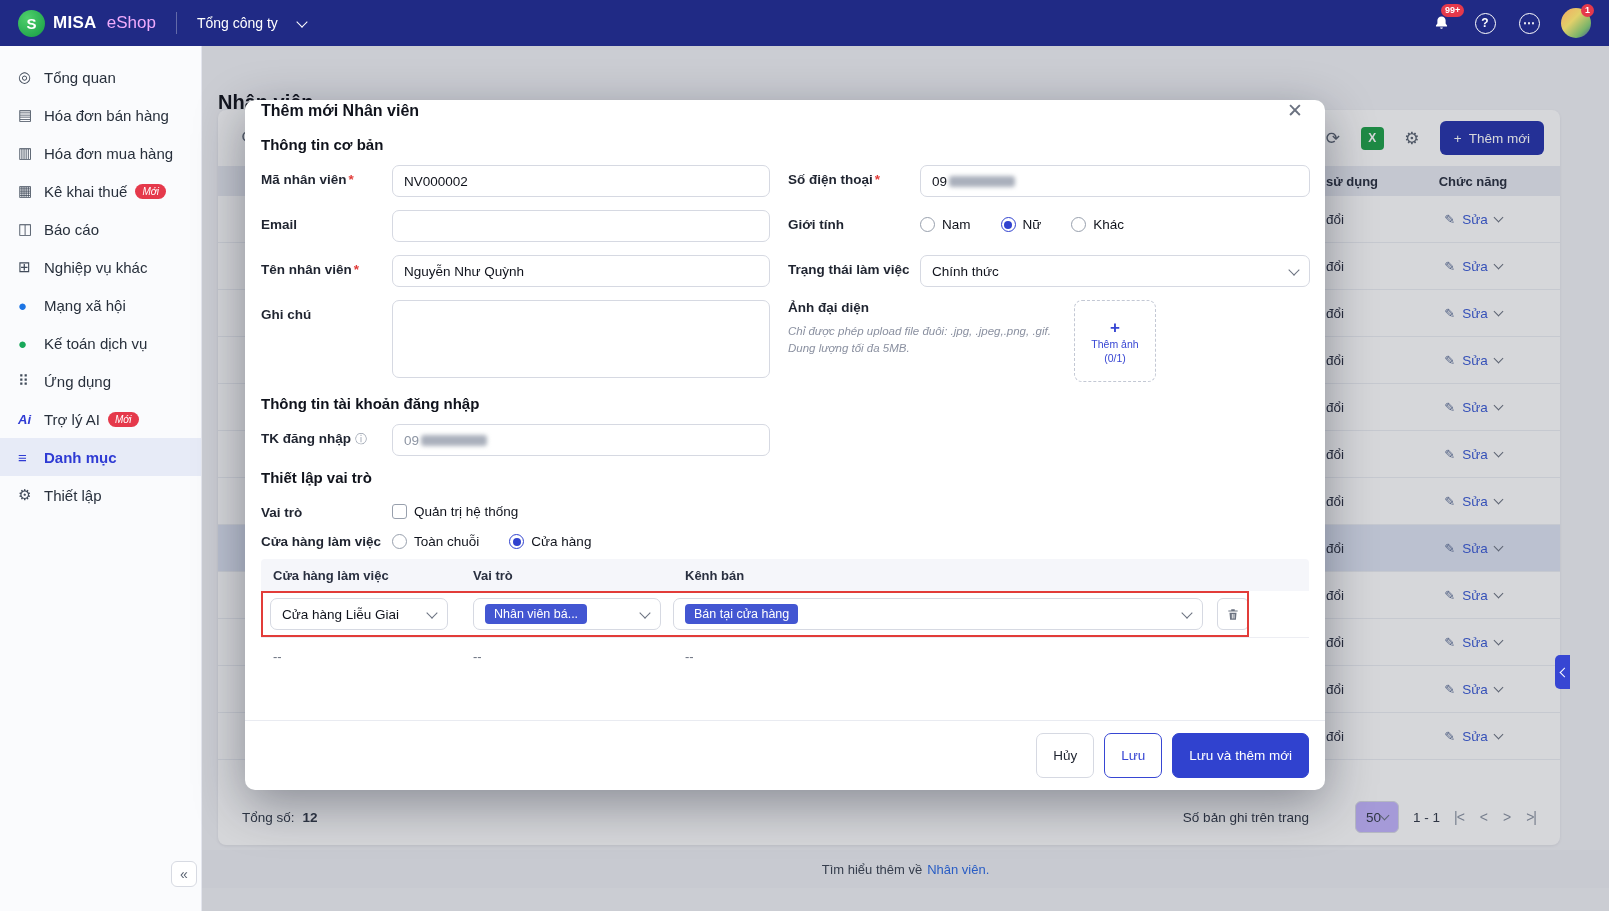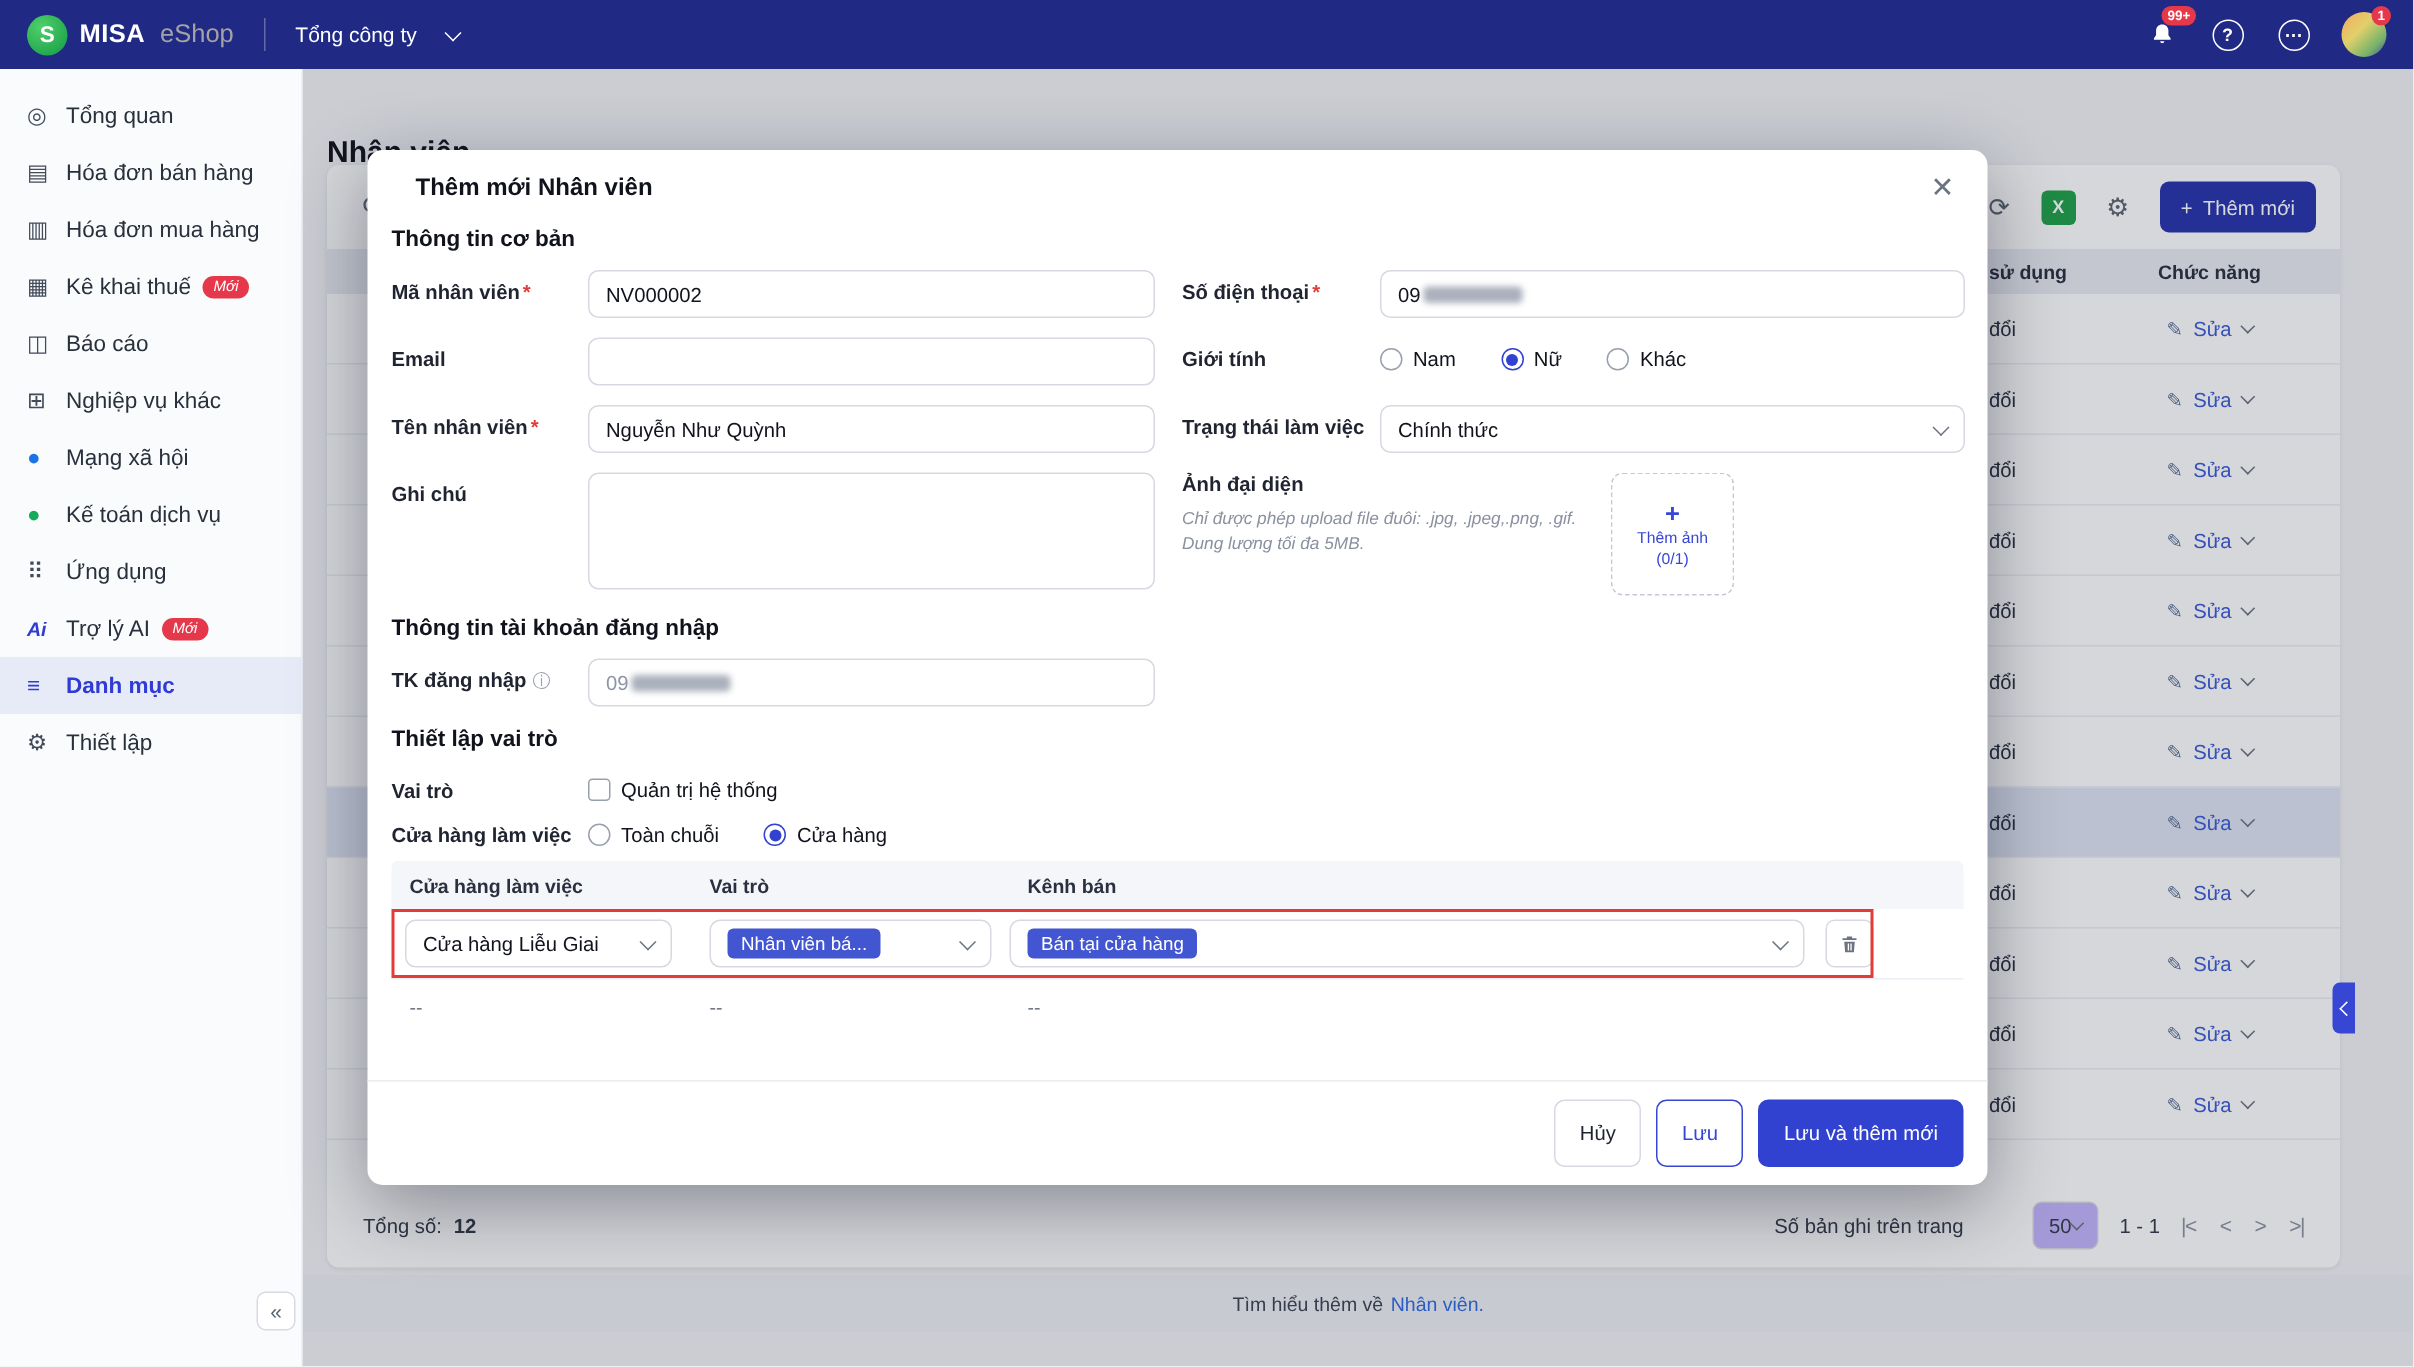--- a/index.html
+++ b/index.html
@@ -4,21 +4,21 @@
 <style>
   html,body{margin:0;padding:0;}
   body{font-family:"Liberation Sans",sans-serif;background:#e8e9ee;}
   .app{position:relative;width:1609px;height:911px;background:#f2f3f7;overflow:hidden;}
 
   
   .topbar{position:absolute;top:0;left:0;right:0;height:46px;background:#202a85;display:flex;align-items:center;padding:0 18px;box-sizing:border-box;z-index:10;}
   .logo-wrap{display:flex;align-items:center;gap:8px;}
   .logo-circle{width:27px;height:27px;border-radius:50%;background:radial-gradient(circle at 35% 30%,#4fd06b,#159a44);display:flex;align-items:center;justify-content:center;color:#fff;font-weight:bold;font-size:15px;}
   .brand{color:#fff;font-size:17px;font-weight:bold;letter-spacing:.3px;}
-  .brand-light{color:#a3a3a3;font-size:17px;font-weight:normal;margin-left:2px;}
+  .brand-light{color:#f0abfc;font-size:17px;font-weight:normal;margin-left:2px;}
   .top-divider{width:1px;height:22px;background:rgba(255,255,255,.3);margin:0 20px;}
   .company{display:flex;align-items:center;gap:20px;color:#fff;font-size:14px;cursor:pointer;}
   .chev{width:7px;height:7px;border-right:1.5px solid #6b7280;border-bottom:1.5px solid #6b7280;transform:rotate(45deg);display:inline-block;margin-top:-3px;}
   .chev.white{border-color:#fff;}
   .top-right{margin-left:auto;display:flex;align-items:center;gap:20px;}
   .top-icon{position:relative;width:24px;height:24px;display:flex;align-items:center;justify-content:center;cursor:pointer;}
   .badge-red{position:absolute;top:-7px;left:12px;background:#e5394b;color:#fff;font-size:9px;font-weight:bold;padding:1px 4px;border-radius:8px;line-height:11px;}
   .circle-ic{width:21px;height:21px;border:1.6px solid #fff;border-radius:50%;color:#fff;font-size:12px;font-weight:bold;display:flex;align-items:center;justify-content:center;box-sizing:border-box;}
   .avatar{width:30px;height:30px;border-radius:50%;background:linear-gradient(135deg,#f3a961 0%,#e2d06a 40%,#77b36a 75%,#3f4aa0 100%);position:relative;cursor:pointer;}
   .avatar .badge-red{top:-4px;left:20px;}
@@ -63,21 +63,21 @@
   .pager{display:flex;align-items:center;gap:16px;color:#8b93a2;font-size:14px;letter-spacing:-1px;}
   .pager span{cursor:pointer;}
   .footer-strip{position:absolute;left:0;right:0;bottom:23px;height:38px;background:#eef0f5;display:flex;align-items:center;justify-content:center;gap:5px;font-size:13px;color:#3c4453;}
   .footer-strip a{color:#2e6be5;text-decoration:none;cursor:pointer;}
   .overlay{position:absolute;inset:0;background:rgba(26,32,48,.18);z-index:20;}
   .side-tab{position:absolute;top:609px;right:39px;width:15px;height:34px;background:#3746d3;border-radius:5px 0 0 5px;display:flex;align-items:center;justify-content:center;z-index:30;cursor:pointer;}
   .side-tab .chev{border-color:#fff;transform:rotate(135deg);margin:0 0 0 3px;width:6px;height:6px;}
 
   
   .modal{position:absolute;left:245px;top:100px;width:1080px;height:690px;background:#fff;border-radius:10px;box-shadow:0 14px 50px rgba(10,16,35,.38);z-index:40;display:flex;flex-direction:column;box-sizing:border-box;}
-  .m-head{display:flex;align-items:center;padding:16px 16px 6px;margin-left:16px;}
+  .m-head{display:flex;align-items:center;padding:1px 16px 6px;}
   .m-title{font-size:16px;font-weight:bold;color:#10131c;}
   .m-close{margin-left:auto;color:#6b7280;font-size:19px;cursor:pointer;padding:0 6px;line-height:1;}
   .m-body{flex:1;padding:0 16px;}
   .m-sec{font-size:15px;font-weight:bold;color:#10131c;margin:10px 0 12px;}
   .frow{display:flex;align-items:flex-start;margin-bottom:13px;}
   .lbl{width:131px;padding-top:7px;font-weight:bold;font-size:13.5px;color:#1f2430;flex:none;}
   .lbl2{width:132px;padding-top:7px;font-weight:bold;font-size:13.5px;color:#1f2430;flex:none;}
   .req{color:#e23c39;margin-left:2px;}
   .ctl{width:378px;flex:none;}
   .ctl2{width:390px;flex:none;}

